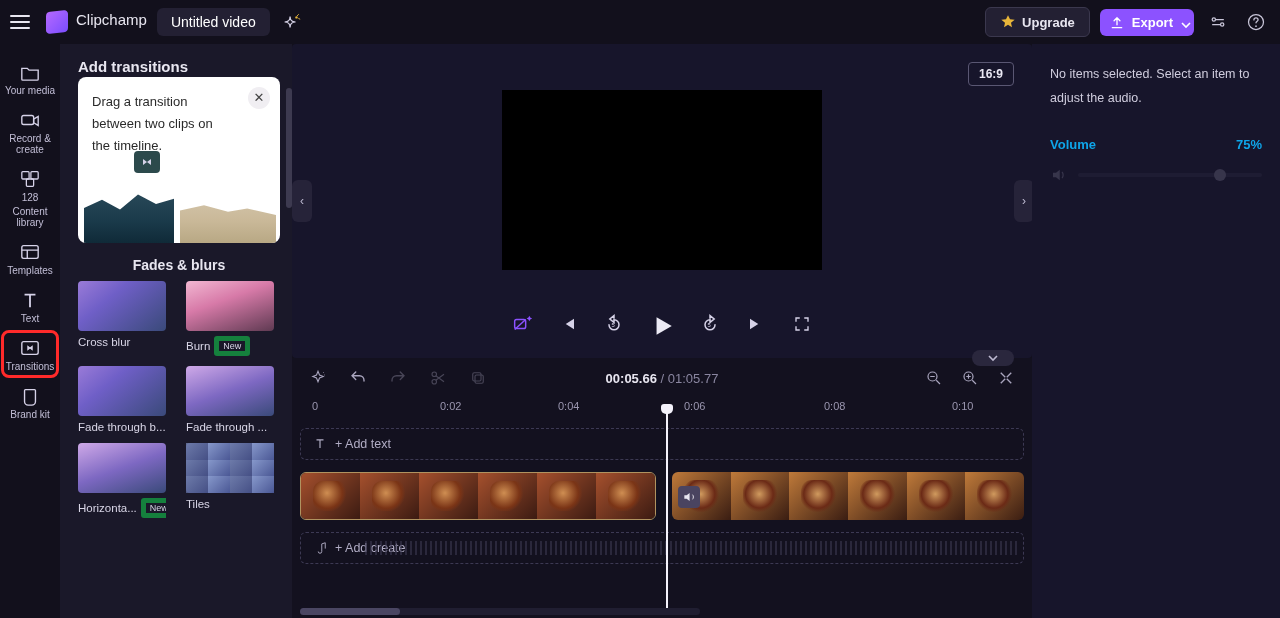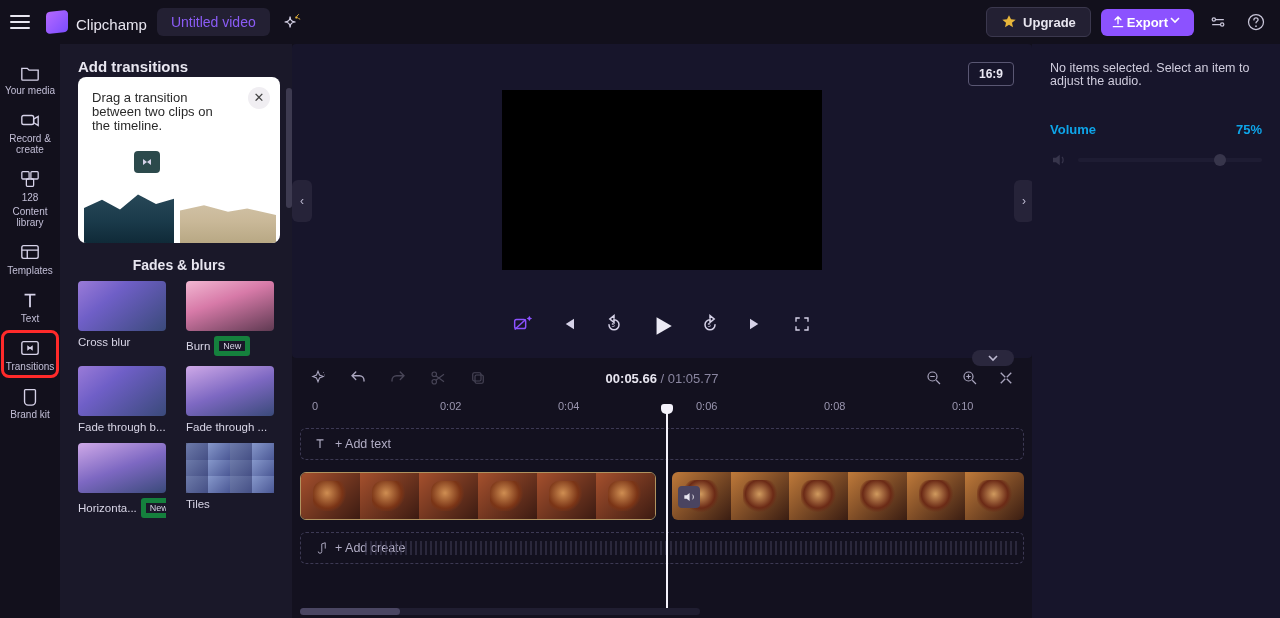--- a/index.html
+++ b/index.html
@@ -14,45 +14,45 @@
   }
   
   .topbar {
     height: 44px;
     display: flex;
     align-items: center;
     padding: 0 10px 0 4px;
     gap: 10px;
   }
   .hamburger { width: 32px; height: 32px; display:flex; align-items:center; justify-content:center; cursor:pointer; }
-  .logo-wrap { display:flex; align-items:flex-end; gap:8px; font-size:15px; font-weight:500; }
+  .logo-wrap { display:flex; align-items:flex-start; gap:8px; font-size:15px; font-weight:500; }
   .logo-sq { width:22px; height:22px; background:linear-gradient(135deg,#b569ff,#7b4dff); border-radius:4px; transform: skewY(-6deg); }
   .title-chip {
     background:#232033;
     padding:6px 14px;
     border-radius:6px;
     font-size:14px;
-    color:#8b5cf6;
+    color:#ffffff;
   }
   .ai-icon { width:22px; height:22px; display:flex; align-items:center; justify-content:center; }
   .spacer { flex:1; }
   .upgrade-btn {
     background:#232033;
     border:1px solid #3b384e;
     border-radius:6px;
     padding:6px 14px;
     display:flex; align-items:center; gap:6px;
     font-size:13px; font-weight:600;
     cursor:pointer;
   }
   .export-btn {
     background:#8c52ff;
     border-radius:6px;
-    padding:6px 14px 6px 10px;
-    display:flex; align-items:flex-start; gap:2px;
+    padding:6px 3px 6px 10px;
+    display:flex; align-items:flex-end; gap:8px;
     font-size:13px; font-weight:600;
     color:#fff;
     cursor:pointer;
   }
   .top-icon-btn { width:28px; height:28px; display:flex; align-items:center; justify-content:center; cursor:pointer; color:#c9c6d9;}
   
   .leftnav {
     position:absolute;
     top:44px; left:0; bottom:0;
     width:60px;
@@ -86,21 +86,21 @@
   }
   .secpanel .panel-scroll {
     position:absolute; top:44px; right:0; width:6px; height:120px;
     background:#3d3a50; border-radius:3px;
   }
   .secpanel h2 { font-size:15px; font-weight:600; margin-bottom:2px; }
   .tip-card {
     background:#fff; color:#2a2a2a; border-radius:8px;
     padding:14px 14px 0 14px;
     position:relative;
-    font-size:13px; line-height:14px;
+    font-size:13px; line-height:22px;
     height:166px;
     margin-bottom:14px;
     overflow:hidden;
   }
   .tip-close {
     position:absolute; top:10px; right:10px;
     width:22px; height:22px; border-radius:11px;
     background:#f0eef2; display:flex; align-items:center; justify-content:center;
     cursor:pointer; font-size:13px; color:#444;
   }
@@ -167,21 +167,21 @@
   .t-btn { width:24px; height:24px; display:flex; align-items:center; justify-content:center; cursor:pointer; color:#d6d2e8; }
   .play { width:28px; height:28px; }
   
   .rightpanel {
     position:absolute; top:44px; right:0; bottom:0; width:248px;
     background:#17152b;
     padding:18px 18px;
     color:#d0cdde;
     font-size:12.5px;
   }
-  .rightpanel .msg { line-height:13px; margin-bottom:34px; }
+  .rightpanel .msg { line-height:24px; margin-bottom:27px; }
   .vol-row { display:flex; justify-content:space-between; color:#0ea5e9; font-size:13px; font-weight:600; }
   .vol-slider-row { display:flex; align-items:center; gap:10px; margin-top:14px; opacity:.22;}
   .vol-track { flex:1; height:4px; background:#3a3750; border-radius:2px; position:relative; }
   .vol-thumb { position:absolute; left:74%; top:-4px; width:12px; height:12px; border-radius:6px; background:#a9a5be; }
   
   .tl {
     position:absolute; left:292px; right:248px; bottom:0; height:260px;
     background:#13111f;
   }
   .collapse-handle {
@@ -558,21 +558,21 @@
             <path d="M5 5l6 6M19 5l-6 6M5 19l6-6M19 19l-6-6" stroke="#aaa6bf" fill="none" stroke-width="1.8"></path>
           </svg>
       </div>
     </div>
   </div>
 
   <div class="ruler">
     <span class="tick" style="left:12px">0</span>
     <span class="tick" style="left:140px">0:02</span>
     <span class="tick" style="left:258px">0:04</span>
-    <span class="tick" style="left:396px">0:06</span>
+    <span class="tick" style="left:384px">0:06</span>
     <span class="tick" style="left:524px">0:08</span>
     <span class="tick" style="left:652px">0:10</span>
   </div>
 
   <div class="tracks">
     <div class="track">
       <svg width="14" height="14" viewBox="0 0 24 24">
           <path d="M6 5h12M12 5v14" stroke="#b1adc5" stroke-width="2"></path>
         </svg>
       <span>+ Add text</span>

